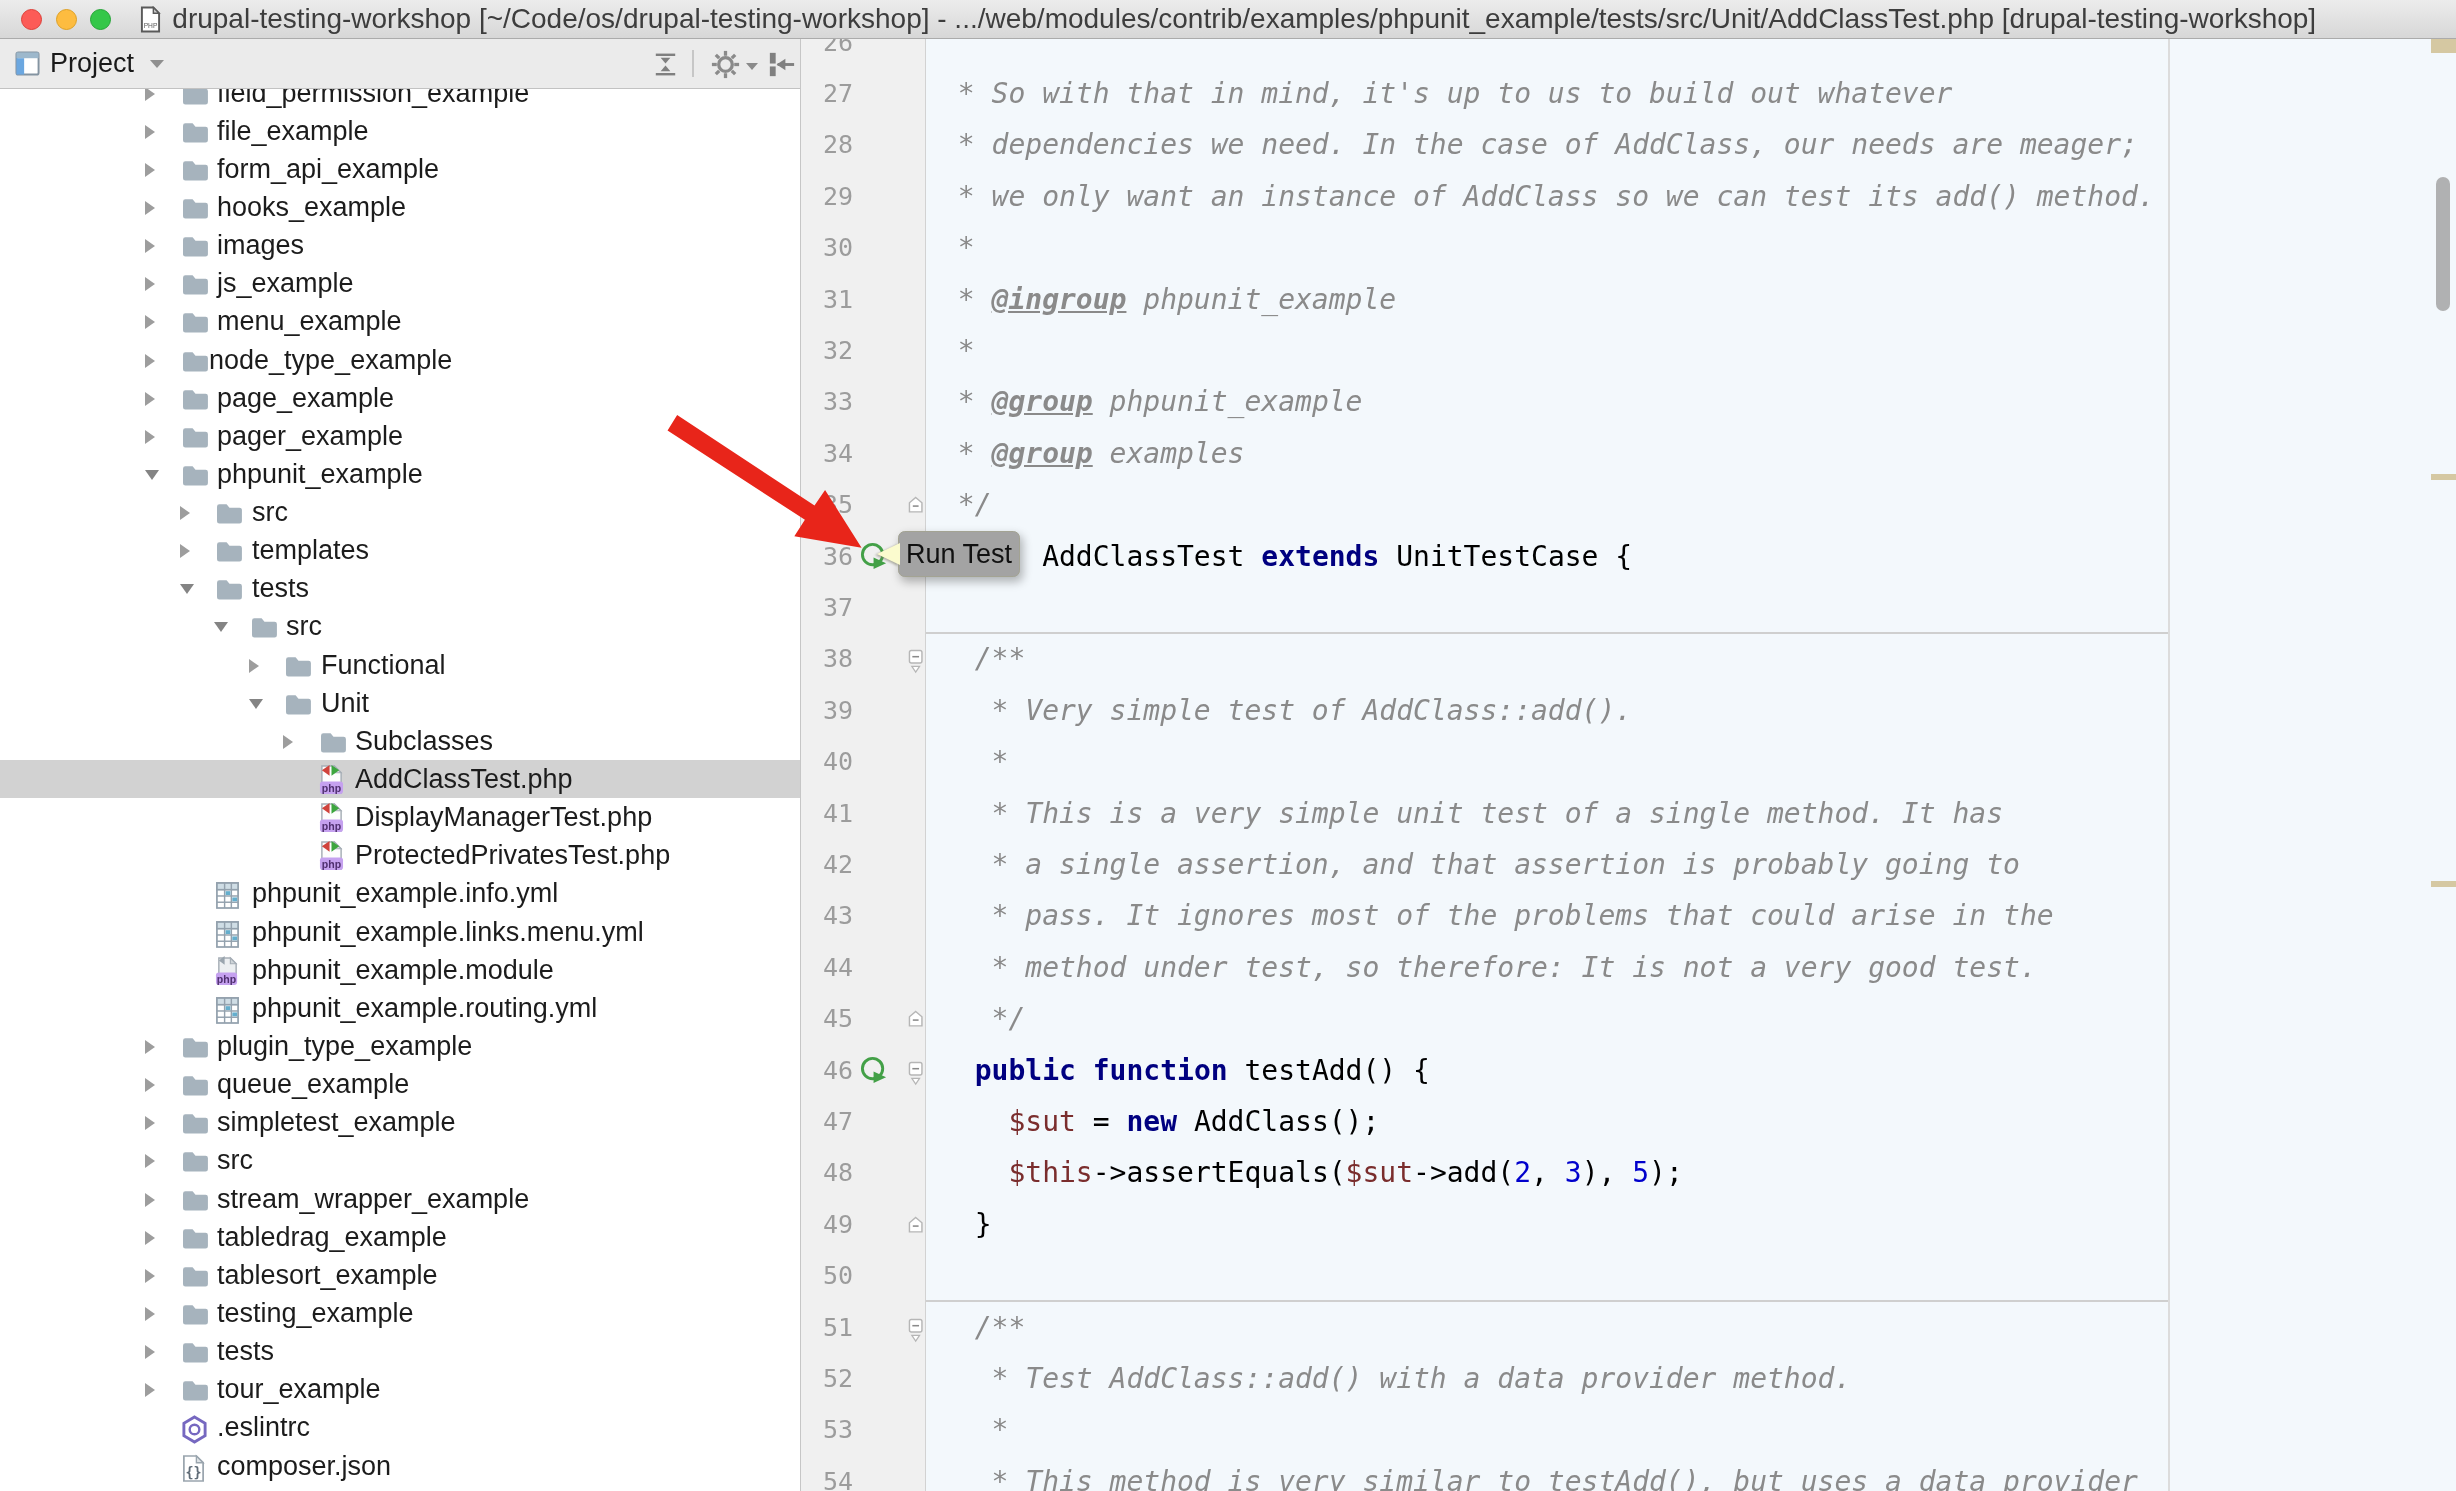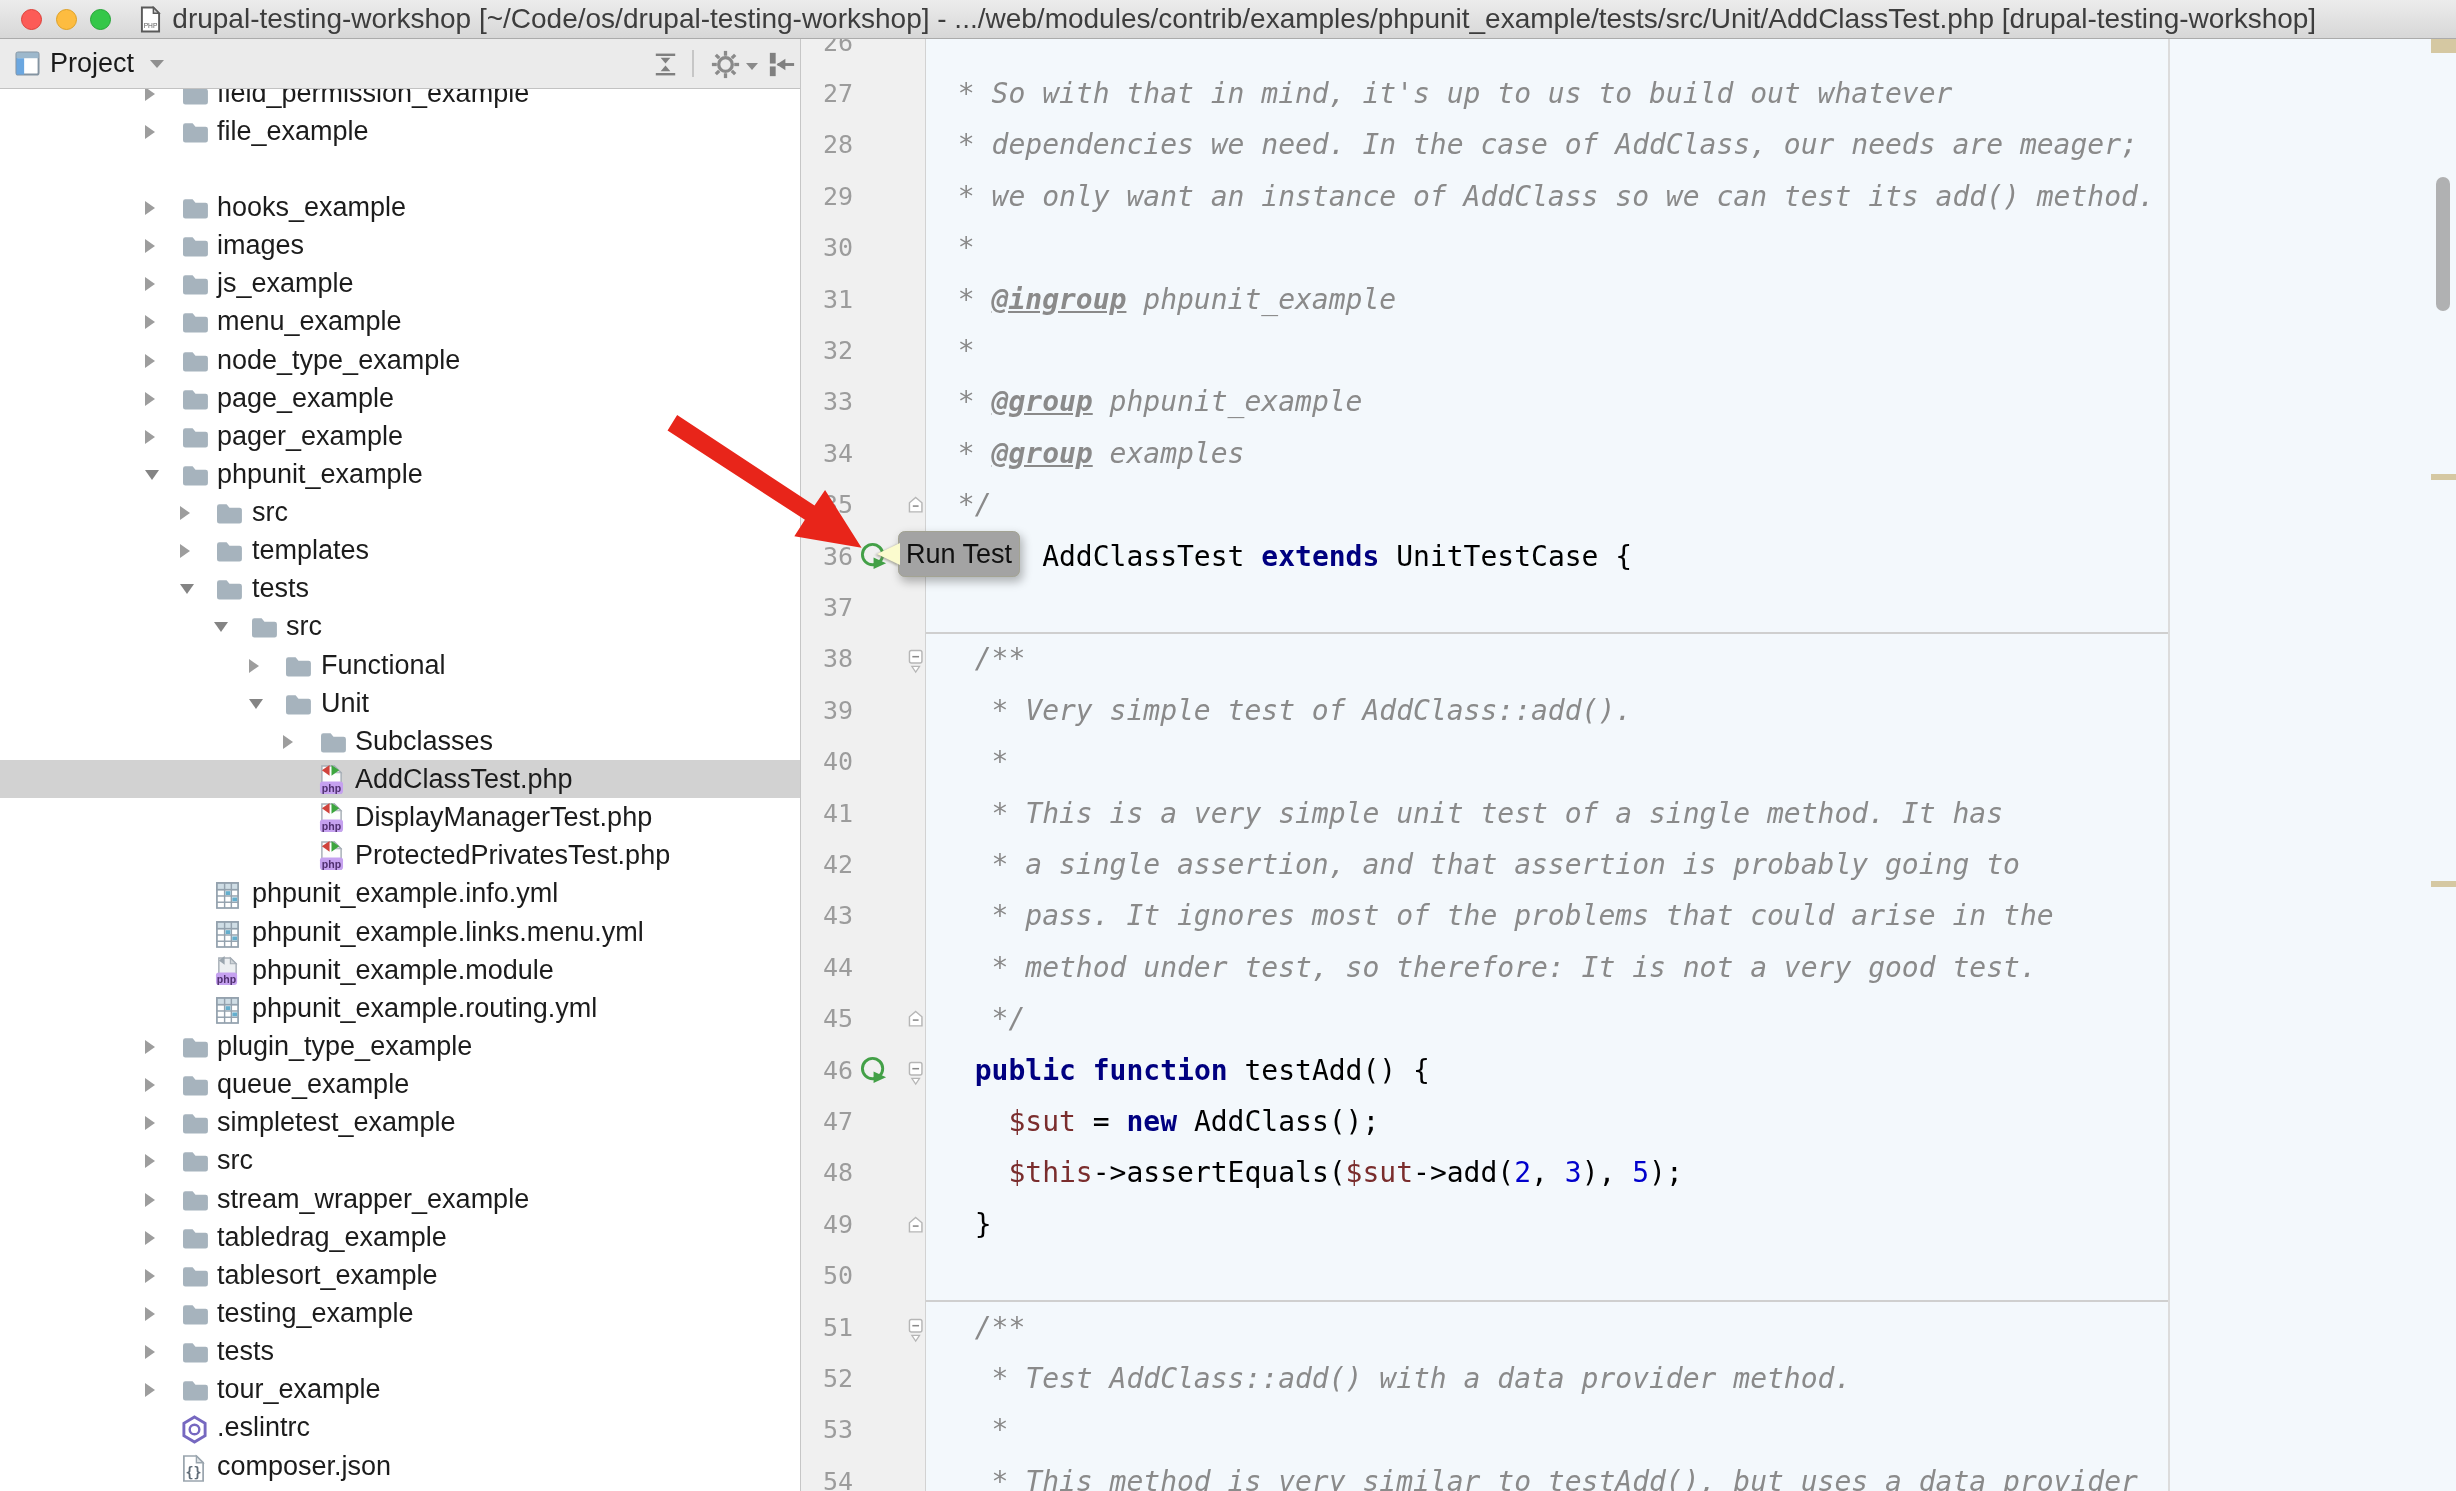--- a/index.html
+++ b/index.html
@@ -198,20 +198,27 @@
             </svg></span>
           <span class="lbl" style="left: 217px;">field_permission_example</span>
         </div>
         <div class="trow" style="top: 74px;">
           <span class="arr collapsed" style="left: 145px;"></span>
           <span class="tico" style="left: 181px; top: 6.7px;"><svg width="27" height="23" viewBox="0 0 28 24">
               <path d="M2,6 q0,-2.5 2.5,-2.5 h7.5 l3,3.5 h10.5 q2.5,0 2.5,2.5 v11.5 q0,2.5 -2.5,2.5 h-21 q-2.5,0 -2.5,-2.5 z" fill="#a6b3bd"></path>
             </svg></span>
           <span class="lbl" style="left: 217px;">file_example</span>
         </div>
+        <div class="trow" style="top: 112px;">
+          <span class="arr collapsed" style="left: 145px;"></span>
+          <span class="tico" style="left: 181px; top: 6.7px;"><svg width="27" height="23" viewBox="0 0 28 24">
+              <path d="M2,6 q0,-2.5 2.5,-2.5 h7.5 l3,3.5 h10.5 q2.5,0 2.5,2.5 v11.5 q0,2.5 -2.5,2.5 h-21 q-2.5,0 -2.5,-2.5 z" fill="#a6b3bd"></path>
+            </svg></span>
+          <span class="lbl" style="left: 217px;">form_api_example</span>
+        </div>
         <div class="trow" style="top: 150px;">
           <span class="arr collapsed" style="left: 145px;"></span>
           <span class="tico" style="left: 181px; top: 6.7px;"><svg width="27" height="23" viewBox="0 0 28 24">
               <path d="M2,6 q0,-2.5 2.5,-2.5 h7.5 l3,3.5 h10.5 q2.5,0 2.5,2.5 v11.5 q0,2.5 -2.5,2.5 h-21 q-2.5,0 -2.5,-2.5 z" fill="#a6b3bd"></path>
             </svg></span>
           <span class="lbl" style="left: 217px;">hooks_example</span>
         </div>
         <div class="trow" style="top: 188px;">
           <span class="arr collapsed" style="left: 145px;"></span>
           <span class="tico" style="left: 181px; top: 6.7px;"><svg width="27" height="23" viewBox="0 0 28 24">
@@ -231,21 +238,21 @@
           <span class="tico" style="left: 181px; top: 6.7px;"><svg width="27" height="23" viewBox="0 0 28 24">
               <path d="M2,6 q0,-2.5 2.5,-2.5 h7.5 l3,3.5 h10.5 q2.5,0 2.5,2.5 v11.5 q0,2.5 -2.5,2.5 h-21 q-2.5,0 -2.5,-2.5 z" fill="#a6b3bd"></path>
             </svg></span>
           <span class="lbl" style="left: 217px;">menu_example</span>
         </div>
         <div class="trow" style="top: 303px;">
           <span class="arr collapsed" style="left: 145px;"></span>
           <span class="tico" style="left: 181px; top: 6.7px;"><svg width="27" height="23" viewBox="0 0 28 24">
               <path d="M2,6 q0,-2.5 2.5,-2.5 h7.5 l3,3.5 h10.5 q2.5,0 2.5,2.5 v11.5 q0,2.5 -2.5,2.5 h-21 q-2.5,0 -2.5,-2.5 z" fill="#a6b3bd"></path>
             </svg></span>
-          <span class="lbl" style="left: 217px;">node_type_example</span>
+          <span class="lbl" style="left: 209px;">node_type_example</span>
         </div>
         <div class="trow" style="top: 341px;">
           <span class="arr collapsed" style="left: 145px;"></span>
           <span class="tico" style="left: 181px; top: 6.7px;"><svg width="27" height="23" viewBox="0 0 28 24">
               <path d="M2,6 q0,-2.5 2.5,-2.5 h7.5 l3,3.5 h10.5 q2.5,0 2.5,2.5 v11.5 q0,2.5 -2.5,2.5 h-21 q-2.5,0 -2.5,-2.5 z" fill="#a6b3bd"></path>
             </svg></span>
           <span class="lbl" style="left: 217px;">page_example</span>
         </div>
         <div class="trow" style="top: 379px;">
           <span class="arr collapsed" style="left: 145px;"></span>

